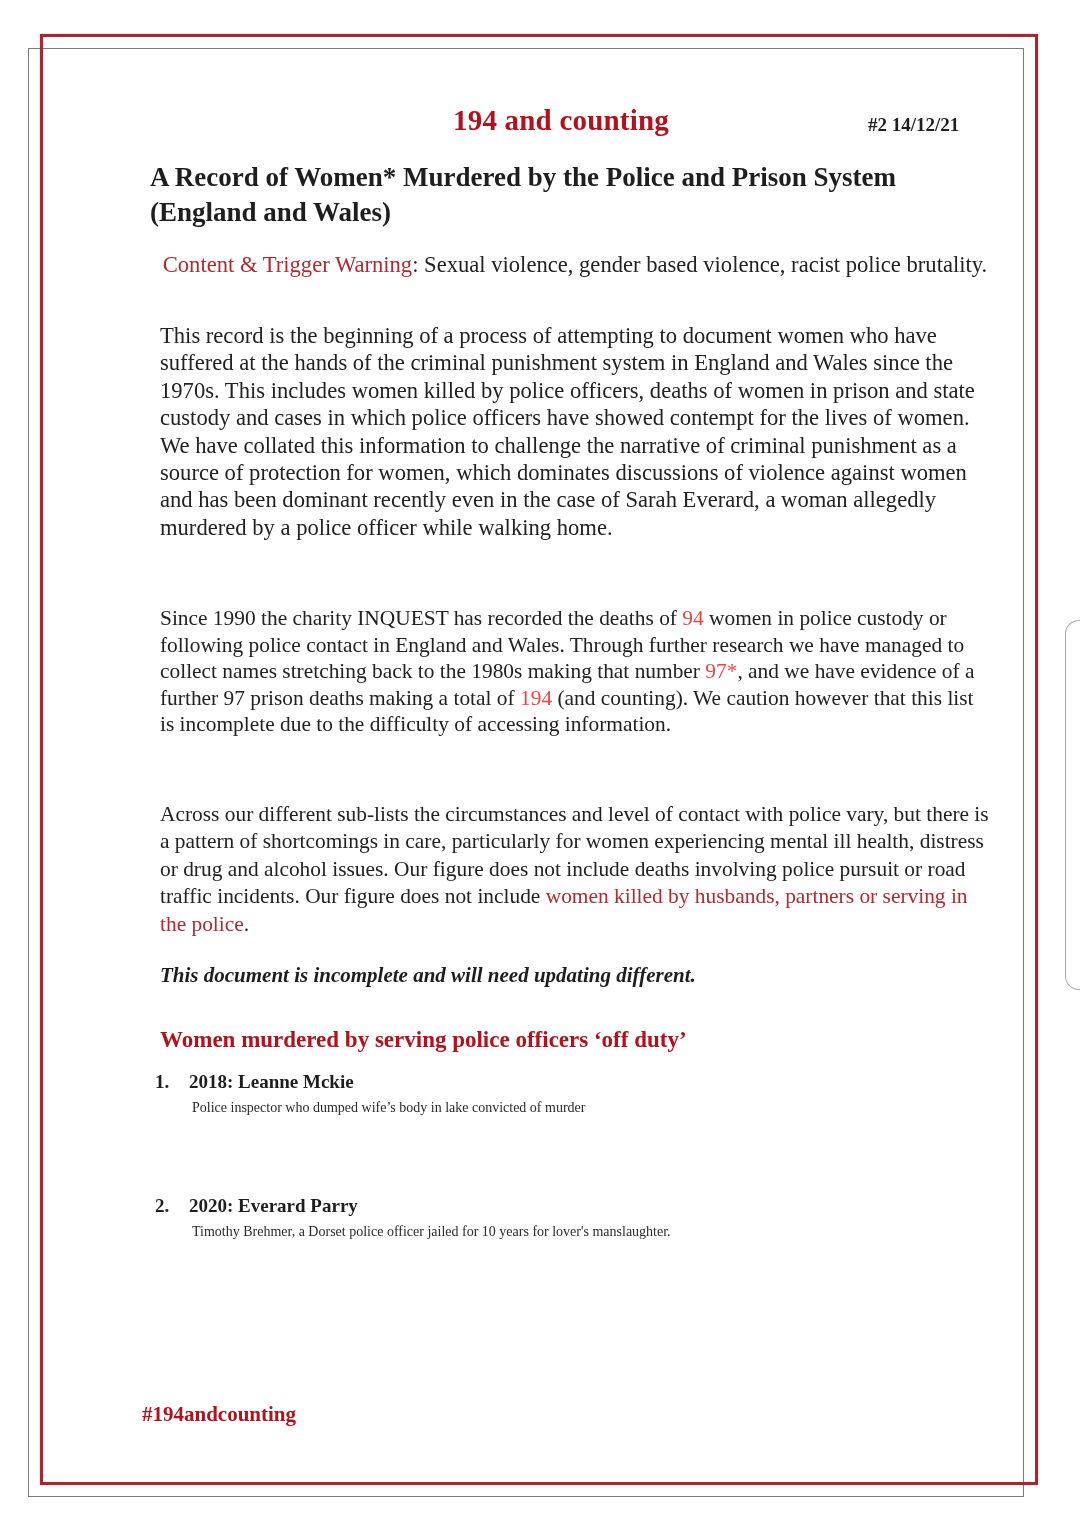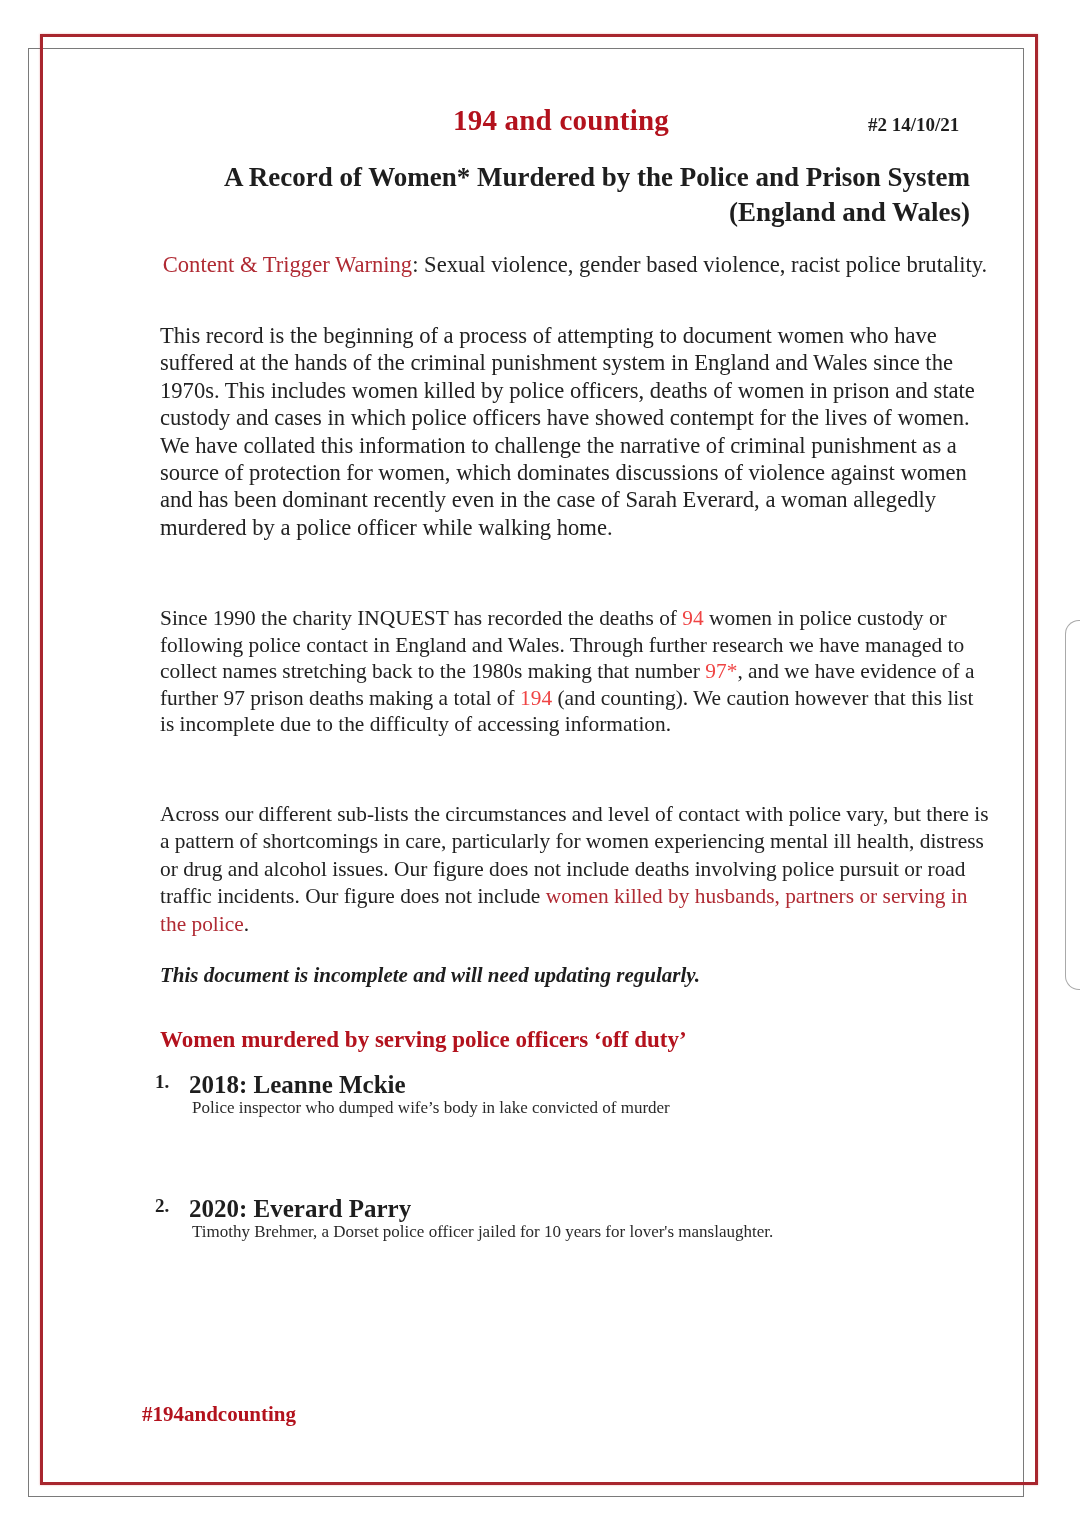--- a/index.html
+++ b/index.html
@@ -24,72 +24,72 @@
     box-sizing: border-box; background: transparent;
   }
   .title {
     position: absolute; left: 0; width: 1122px; top: 104px; text-align: center;
     font-size: 29px; font-weight: bold; color: #b3121d; letter-spacing: 0.2px;
   }
   .issue {
     position: absolute; left: 868px; top: 114px; font-size: 19px; font-weight: bold; color: #1e1e1e;
   }
   .subtitle {
-    position: absolute; left: 150px; width: 820px; top: 160px; text-align: right;
+    position: absolute; left: 150px; width: 820px; top: 160px; text-align: left;
     font-size: 27px; font-weight: bold; line-height: 35px; color: #1e1e1e;
   }
   .para {
     position: absolute; left: 160px; width: 830px; font-size: 22.6px; line-height: 27.4px; color: #222;
   }
   .red { color: #ef4444; }
   .redtxt { color: #b02a33; }
   .warning { top: 251px; text-align: center; }
   .p1 { top: 322px; }
   .p2 { top: 605px; font-size: 21.4px; line-height: 26.6px; }
   .p3 { top: 801px; font-size: 21.4px; line-height: 27.4px; }
   .note {
     position: absolute; left: 160px; top: 963px; font-size: 21px; font-weight: bold; font-style: italic; color: #1e1e1e;
   }
   .section-h {
     position: absolute; left: 160px; top: 1027px; font-size: 23px; font-weight: bold; color: #b3121d;
   }
   .list { position: absolute; left: 155px; width: 780px; }
   .list .num { position: absolute; left: 0; font-weight: bold; font-size: 19px; }
-  .list .head { position: absolute; left: 34px; font-weight: bold; font-size: 25px; }
-  .list .desc { position: absolute; left: 37px; width: 720px; font-size: 17px; line-height: 23.5px; color: #2a2a2a; }
+  .list .head { position: absolute; left: 34px; font-weight: bold; font-size: 19px; }
+  .list .desc { position: absolute; left: 37px; width: 720px; font-size: 14px; line-height: 23.5px; color: #2a2a2a; }
   .item1 { top: 1071px; }
   .item2 { top: 1195px; }
   .hashtag {
     position: absolute; left: 126px; top: 1402px; font-size: 21px; font-weight: bold; color: #b3121d; margin-left: 16px;
   }
 </style>
 </head>
 <body>
 
 <div class="gray-frame"></div>
 <div class="red-frame"></div>
 <div class="edge-handle"></div>
 
 <div class="title">194 and counting</div>
-<div class="issue">#2 14/10/21</div>
+<div class="issue">#2 14/12/21</div>
 
 <div class="subtitle">
   <div>A Record of Women* Murdered by the Police and Prison System</div>
   <div>(England and Wales)</div>
 </div>
 
 <div class="para warning"><span class="redtxt">Content &amp; Trigger Warning</span><span>: Sexual violence, gender based violence, racist police brutality.</span></div>
 
 <div class="para p1">This record is the beginning of a process of attempting to document women who have suffered at the hands of the criminal punishment system in England and Wales since the 1970s. This includes women killed by police officers, deaths of women in prison and state custody and cases in which police officers have showed contempt for the lives of women. We have collated this information to challenge the narrative of criminal punishment as a source of protection for women, which dominates discussions of violence against women and has been dominant recently even in the case of Sarah Everard, a woman allegedly murdered by a police officer while walking home.</div>
 
 <div class="para p2"><span>Since 1990 the charity INQUEST has recorded the deaths of </span><span class="red">94</span><span> women in police custody or following police contact in England and Wales. Through further research we have managed to collect names stretching back to the 1980s making that number </span><span class="red">97*</span><span>, and we have evidence of a further 97 prison deaths making a total of </span><span class="red">194</span><span> (and counting). We caution however that this list is incomplete due to the difficulty of accessing information.</span></div>
 
 <div class="para p3"><span>Across our different sub-lists the circumstances and level of contact with police vary, but there is a pattern of shortcomings in care, particularly for women experiencing mental ill health, distress or drug and alcohol issues. Our figure does not include deaths involving police pursuit or road traffic incidents. Our figure does not include </span><span class="redtxt">women killed by husbands, partners or serving in the police</span><span>.</span></div>
 
-<div class="note">This document is incomplete and will need updating regularly.</div>
+<div class="note">This document is incomplete and will need updating different.</div>
 
 <div class="section-h">Women murdered by serving police officers ‘off duty’</div>
 
 <div class="list item1">
   <span class="num">1.</span>
   <span class="head">2018: Leanne Mckie</span>
   <div class="desc" style="top:25px">
     <div>Police inspector who dumped wife’s body in lake convicted of murder</div>
   </div>
 </div>

